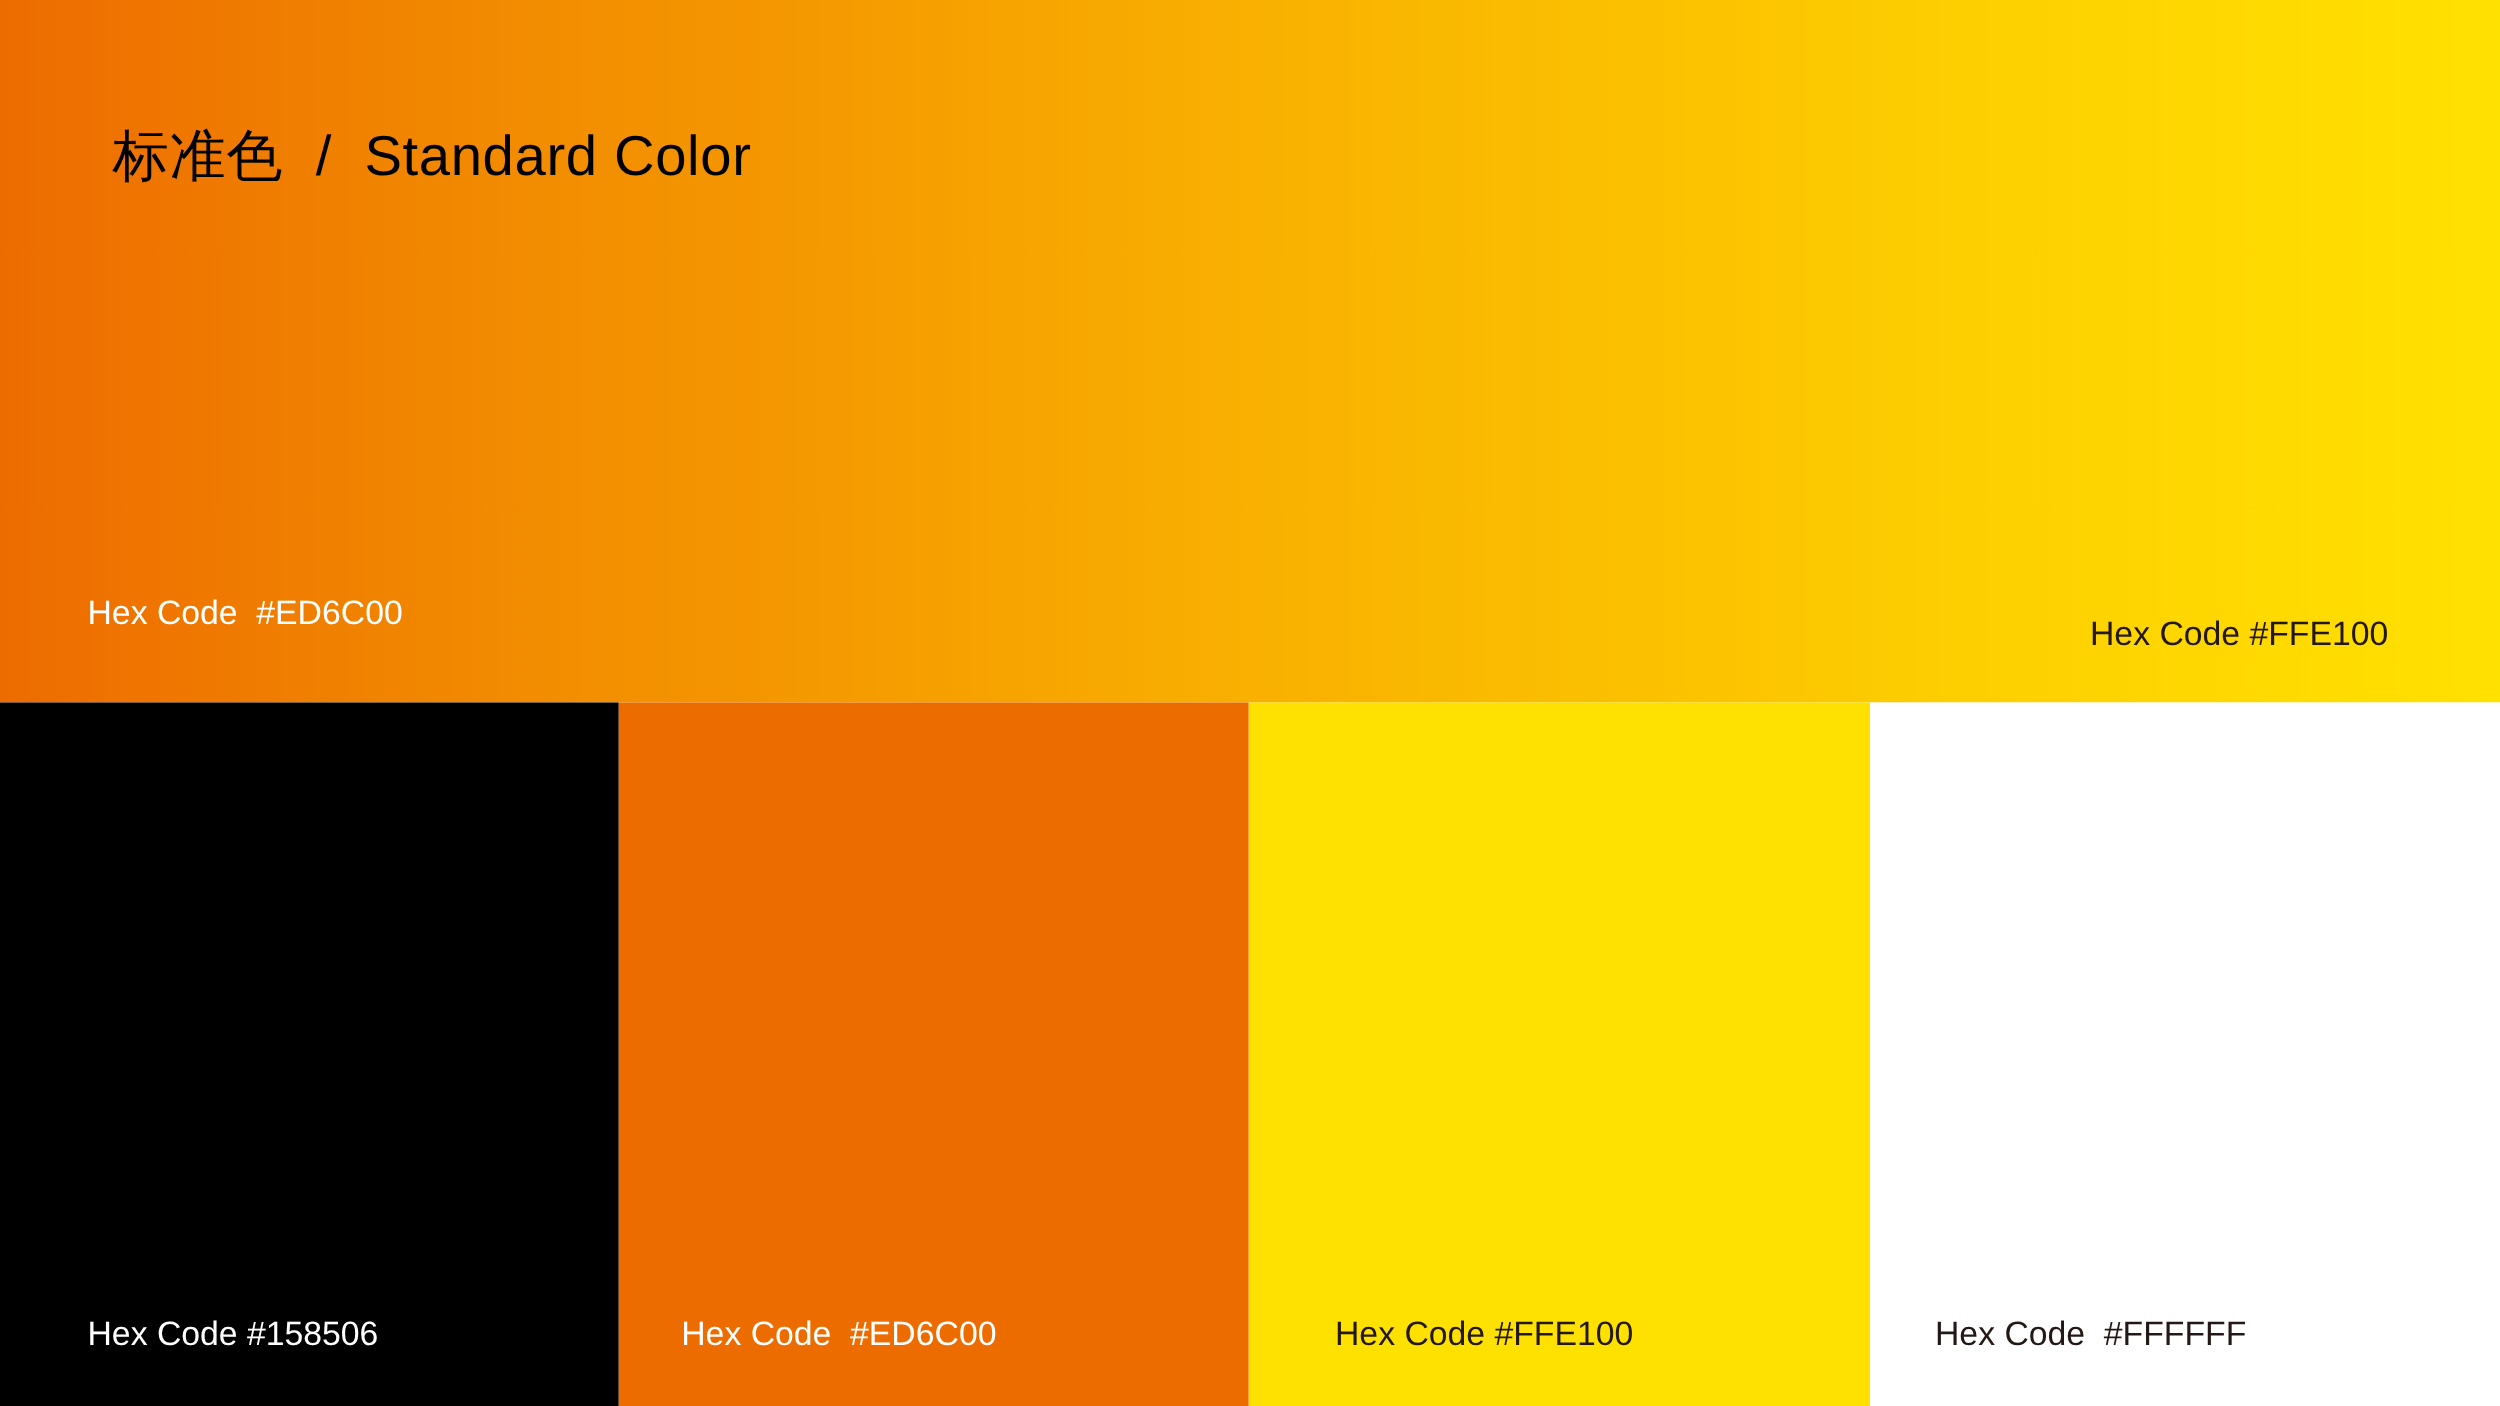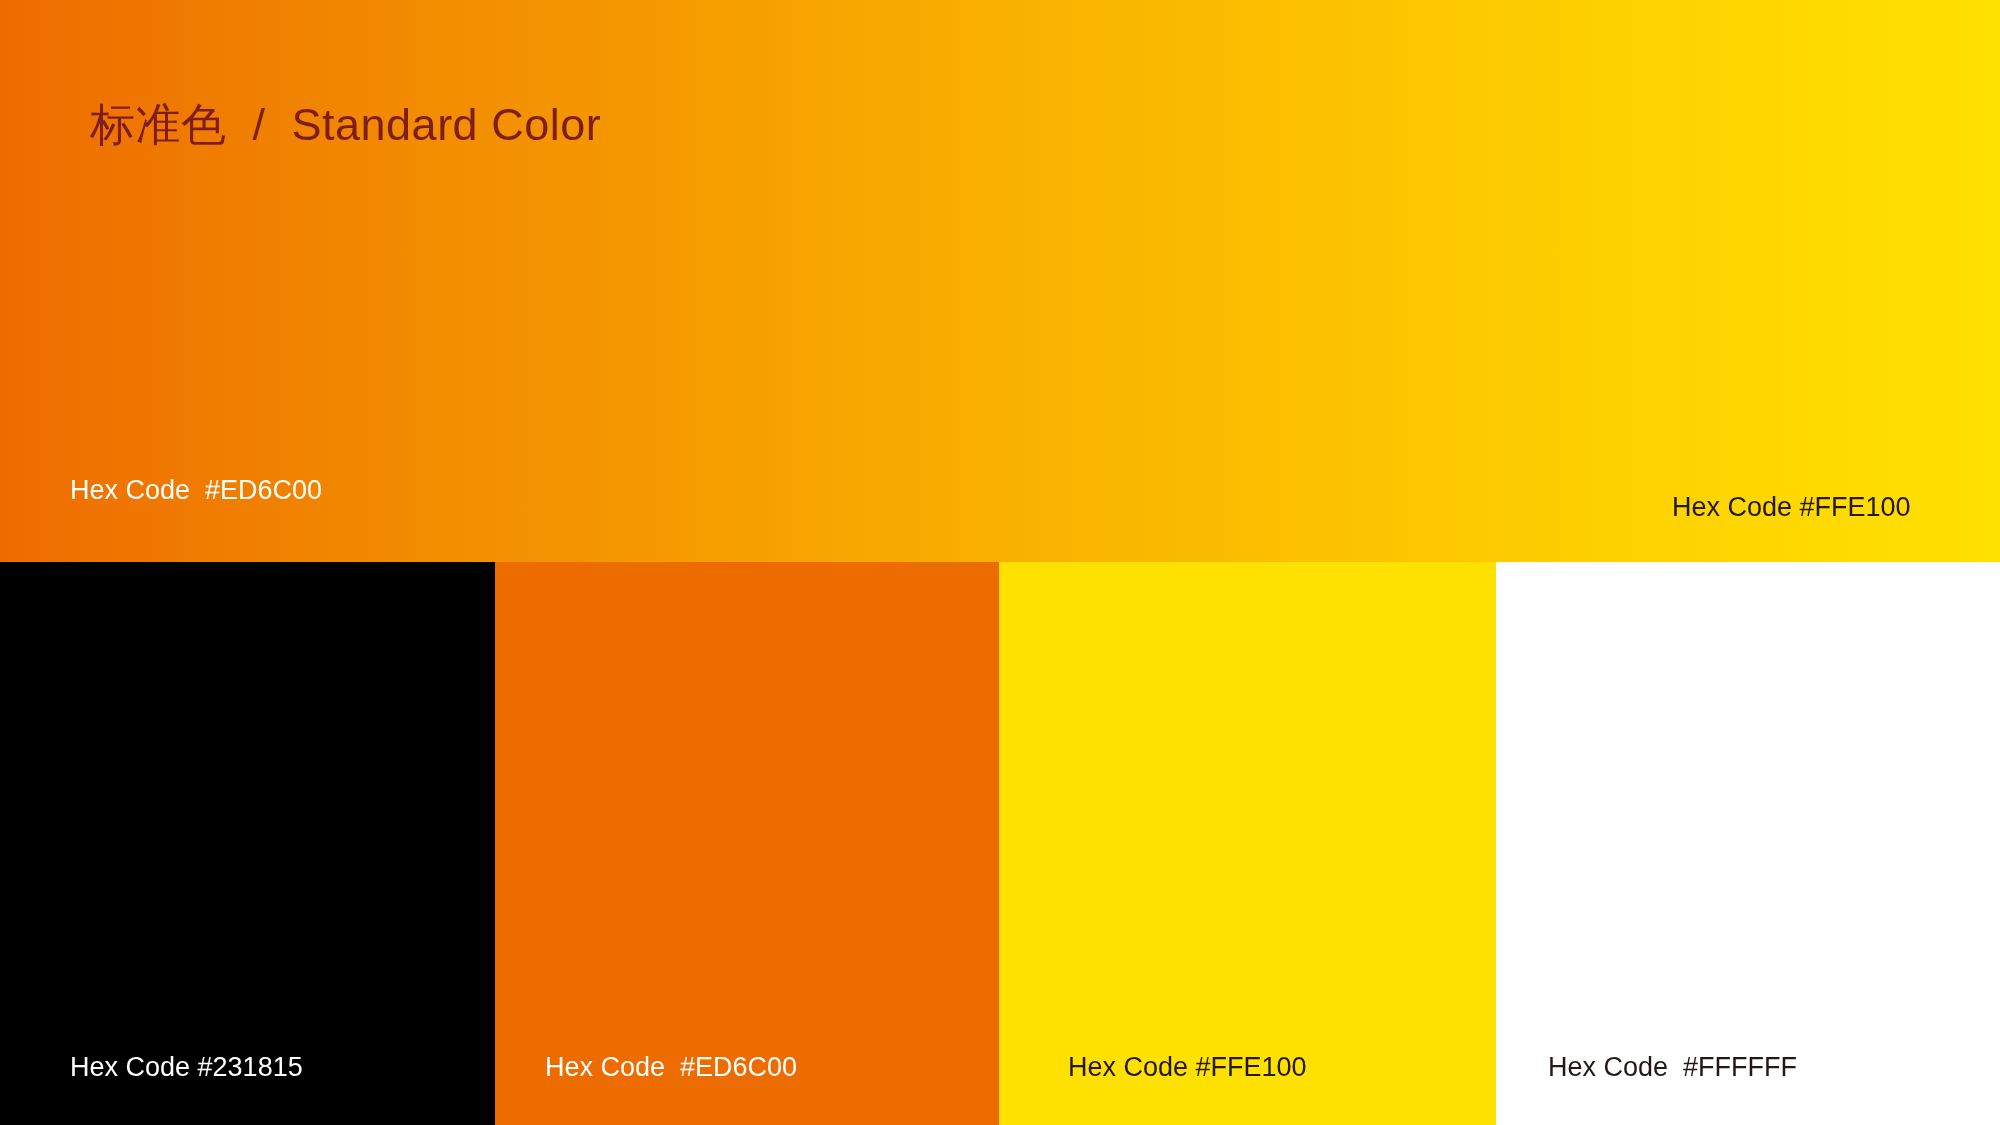--- a/index.html
+++ b/index.html
@@ -41,21 +41,21 @@
         #FDCF00 79%,
         #FED600 87%,
         #FFDC00 94%,
         #FFE100 100%);
   }
 
   .title {
     position: absolute;
     left: 90px;
     top: 98px;
-    color: #7f1d1d;
+    color: #000000;
     font-size: 45px;
     font-weight: 300;
     letter-spacing: 0.5px;
     line-height: 1.2;
     white-space: pre;
   }
 
   
   .info {
     position: absolute;
@@ -118,21 +118,21 @@
   </div>
 
   <div class="swatches">
     <div class="swatch swatch-black"></div>
     <div class="swatch swatch-orange"></div>
     <div class="swatch swatch-yellow"></div>
     <div class="swatch swatch-white"></div>
   </div>
 
   <div class="info light info-bottom info-black">
-    <span class="line">Hex Code #231815</span>
+    <span class="line">Hex Code #158506</span>
     
     
   </div>
 
   <div class="info light info-bottom info-orange">
     <span class="line">Hex Code  #ED6C00</span>
     
     
   </div>
 

